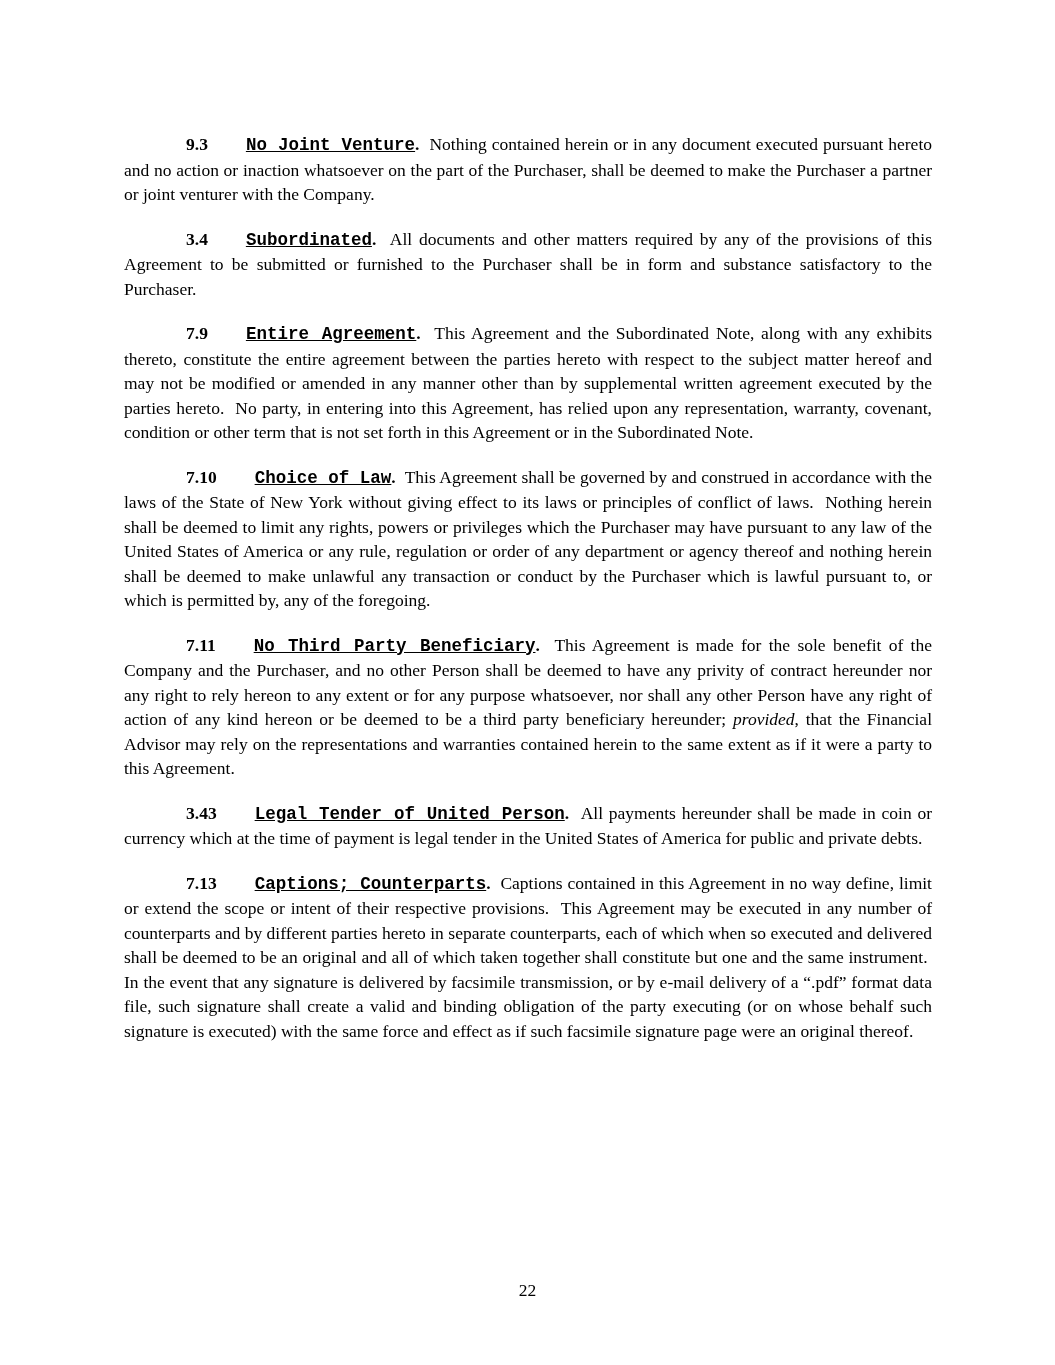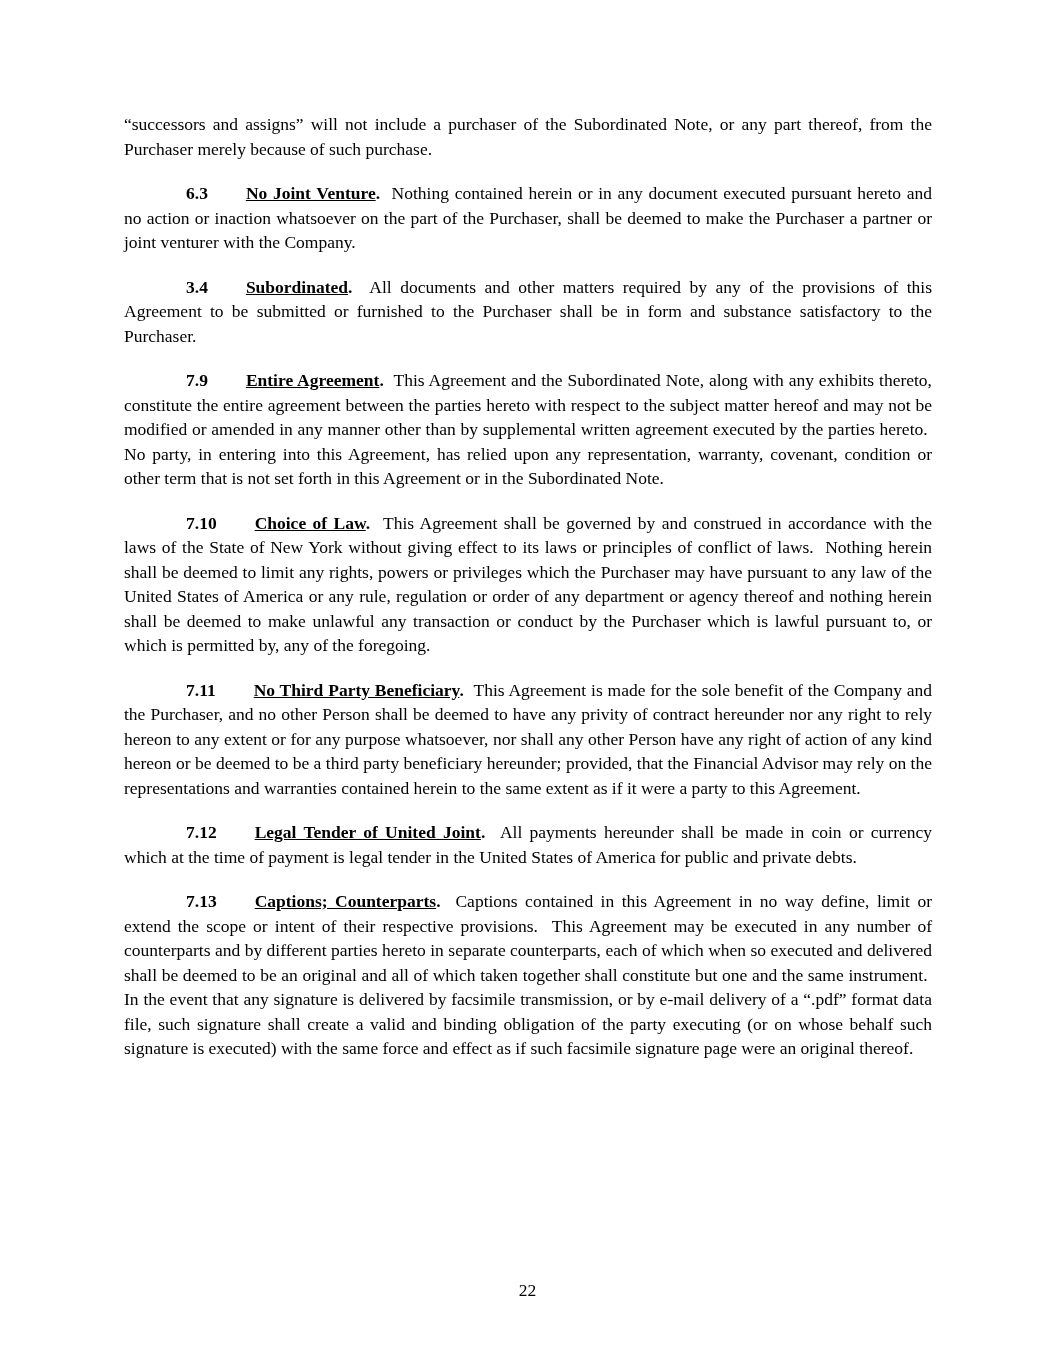--- a/index.html
+++ b/index.html
@@ -32,52 +32,53 @@
   .num {
     font-weight: bold;
   }
   .tab {
     display: inline-block;
     width: 38px;
   }
   .hd {
     font-weight: bold;
     text-decoration: underline;
+    font-family: Liberation Mono, monospace;
   }
   .sep {
     font-weight: bold;
   }
   .ital {
+    font-style: italic;
   }
   .page-number {
     position: absolute;
     left: 0;
     right: 0;
     top: 1278px;
     text-align: center;
   }
 </style>
 </head>
 <body>
 
 <div class="page">
   <div class="content">
 
-    <p class="para intro"><span>“successors and assigns” will not include a purchaser of the Subordinated Note, or any part thereof, from the Purchaser merely because of such purchase.</span></p>
 
-    <p class="para section"><span class="num">6.3</span><span class="tab"></span><span class="hd">No Joint Venture</span><span class="sep">.&nbsp; </span><span>Nothing contained herein or in any document executed pursuant hereto and no action or inaction whatsoever on the part of the Purchaser, shall be deemed to make the Purchaser a partner or joint venturer with the Company.</span></p>
+    <p class="para section"><span class="num">9.3</span><span class="tab"></span><span class="hd">No Joint Venture</span><span class="sep">.&nbsp; </span><span>Nothing contained herein or in any document executed pursuant hereto and no action or inaction whatsoever on the part of the Purchaser, shall be deemed to make the Purchaser a partner or joint venturer with the Company.</span></p>
 
     <p class="para section"><span class="num">3.4</span><span class="tab"></span><span class="hd">Subordinated</span><span class="sep">.&nbsp; </span><span>All documents and other matters required by any of the provisions of this Agreement to be submitted or furnished to the Purchaser shall be in form and substance satisfactory to the Purchaser.</span></p>
 
     <p class="para section"><span class="num">7.9</span><span class="tab"></span><span class="hd">Entire Agreement</span><span class="sep">.&nbsp; </span><span>This Agreement and the Subordinated Note, along with any exhibits thereto, constitute the entire agreement between the parties hereto with respect to the subject matter hereof and may not be modified or amended in any manner other than by supplemental written agreement executed by the parties hereto.&nbsp; No party, in entering into this Agreement, has relied upon any representation, warranty, covenant, condition or other term that is not set forth in this Agreement or in the Subordinated Note.</span></p>
 
     <p class="para section"><span class="num">7.10</span><span class="tab"></span><span class="hd">Choice of Law</span><span class="sep">.&nbsp; </span><span>This Agreement shall be governed by and construed in accordance with the laws of the State of New York without giving effect to its laws or principles of conflict of laws.&nbsp; Nothing herein shall be deemed to limit any rights, powers or privileges which the Purchaser may have pursuant to any law of the United States of America or any rule, regulation or order of any department or agency thereof and nothing herein shall be deemed to make unlawful any transaction or conduct by the Purchaser which is lawful pursuant to, or which is permitted by, any of the foregoing.</span></p>
 
     <p class="para section"><span class="num">7.11</span><span class="tab"></span><span class="hd">No Third Party Beneficiary</span><span class="sep">.&nbsp; </span><span>This Agreement is made for the sole benefit of the Company and the Purchaser, and no other Person shall be deemed to have any privity of contract hereunder nor any right to rely hereon to any extent or for any purpose whatsoever, nor shall any other Person have any right of action of any kind hereon or be deemed to be a third party beneficiary hereunder; </span><span class="ital">provided</span><span>, that the Financial Advisor may rely on the representations and warranties contained herein to the same extent as if it were a party to this Agreement.</span></p>
 
-    <p class="para section"><span class="num">7.12</span><span class="tab"></span><span class="hd">Legal Tender of United Joint</span><span class="sep">.&nbsp; </span><span>All payments hereunder shall be made in coin or currency which at the time of payment is legal tender in the United States of America for public and private debts.</span></p>
+    <p class="para section"><span class="num">3.43</span><span class="tab"></span><span class="hd">Legal Tender of United Person</span><span class="sep">.&nbsp; </span><span>All payments hereunder shall be made in coin or currency which at the time of payment is legal tender in the United States of America for public and private debts.</span></p>
 
     <p class="para section"><span class="num">7.13</span><span class="tab"></span><span class="hd">Captions; Counterparts</span><span class="sep">.&nbsp; </span><span>Captions contained in this Agreement in no way define, limit or extend the scope or intent of their respective provisions.&nbsp; This Agreement may be executed in any number of counterparts and by different parties hereto in separate counterparts, each of which when so executed and delivered shall be deemed to be an original and all of which taken together shall constitute but one and the same instrument.&nbsp; In the event that any signature is delivered by facsimile transmission, or by e-mail delivery of a “.pdf” format data file, such signature shall create a valid and binding obligation of the party executing (or on whose behalf such signature is executed) with the same force and effect as if such facsimile signature page were an original thereof.</span></p>
 
   </div>
 
   <div class="page-number">22</div>
 </div>
 
 </body></html>

